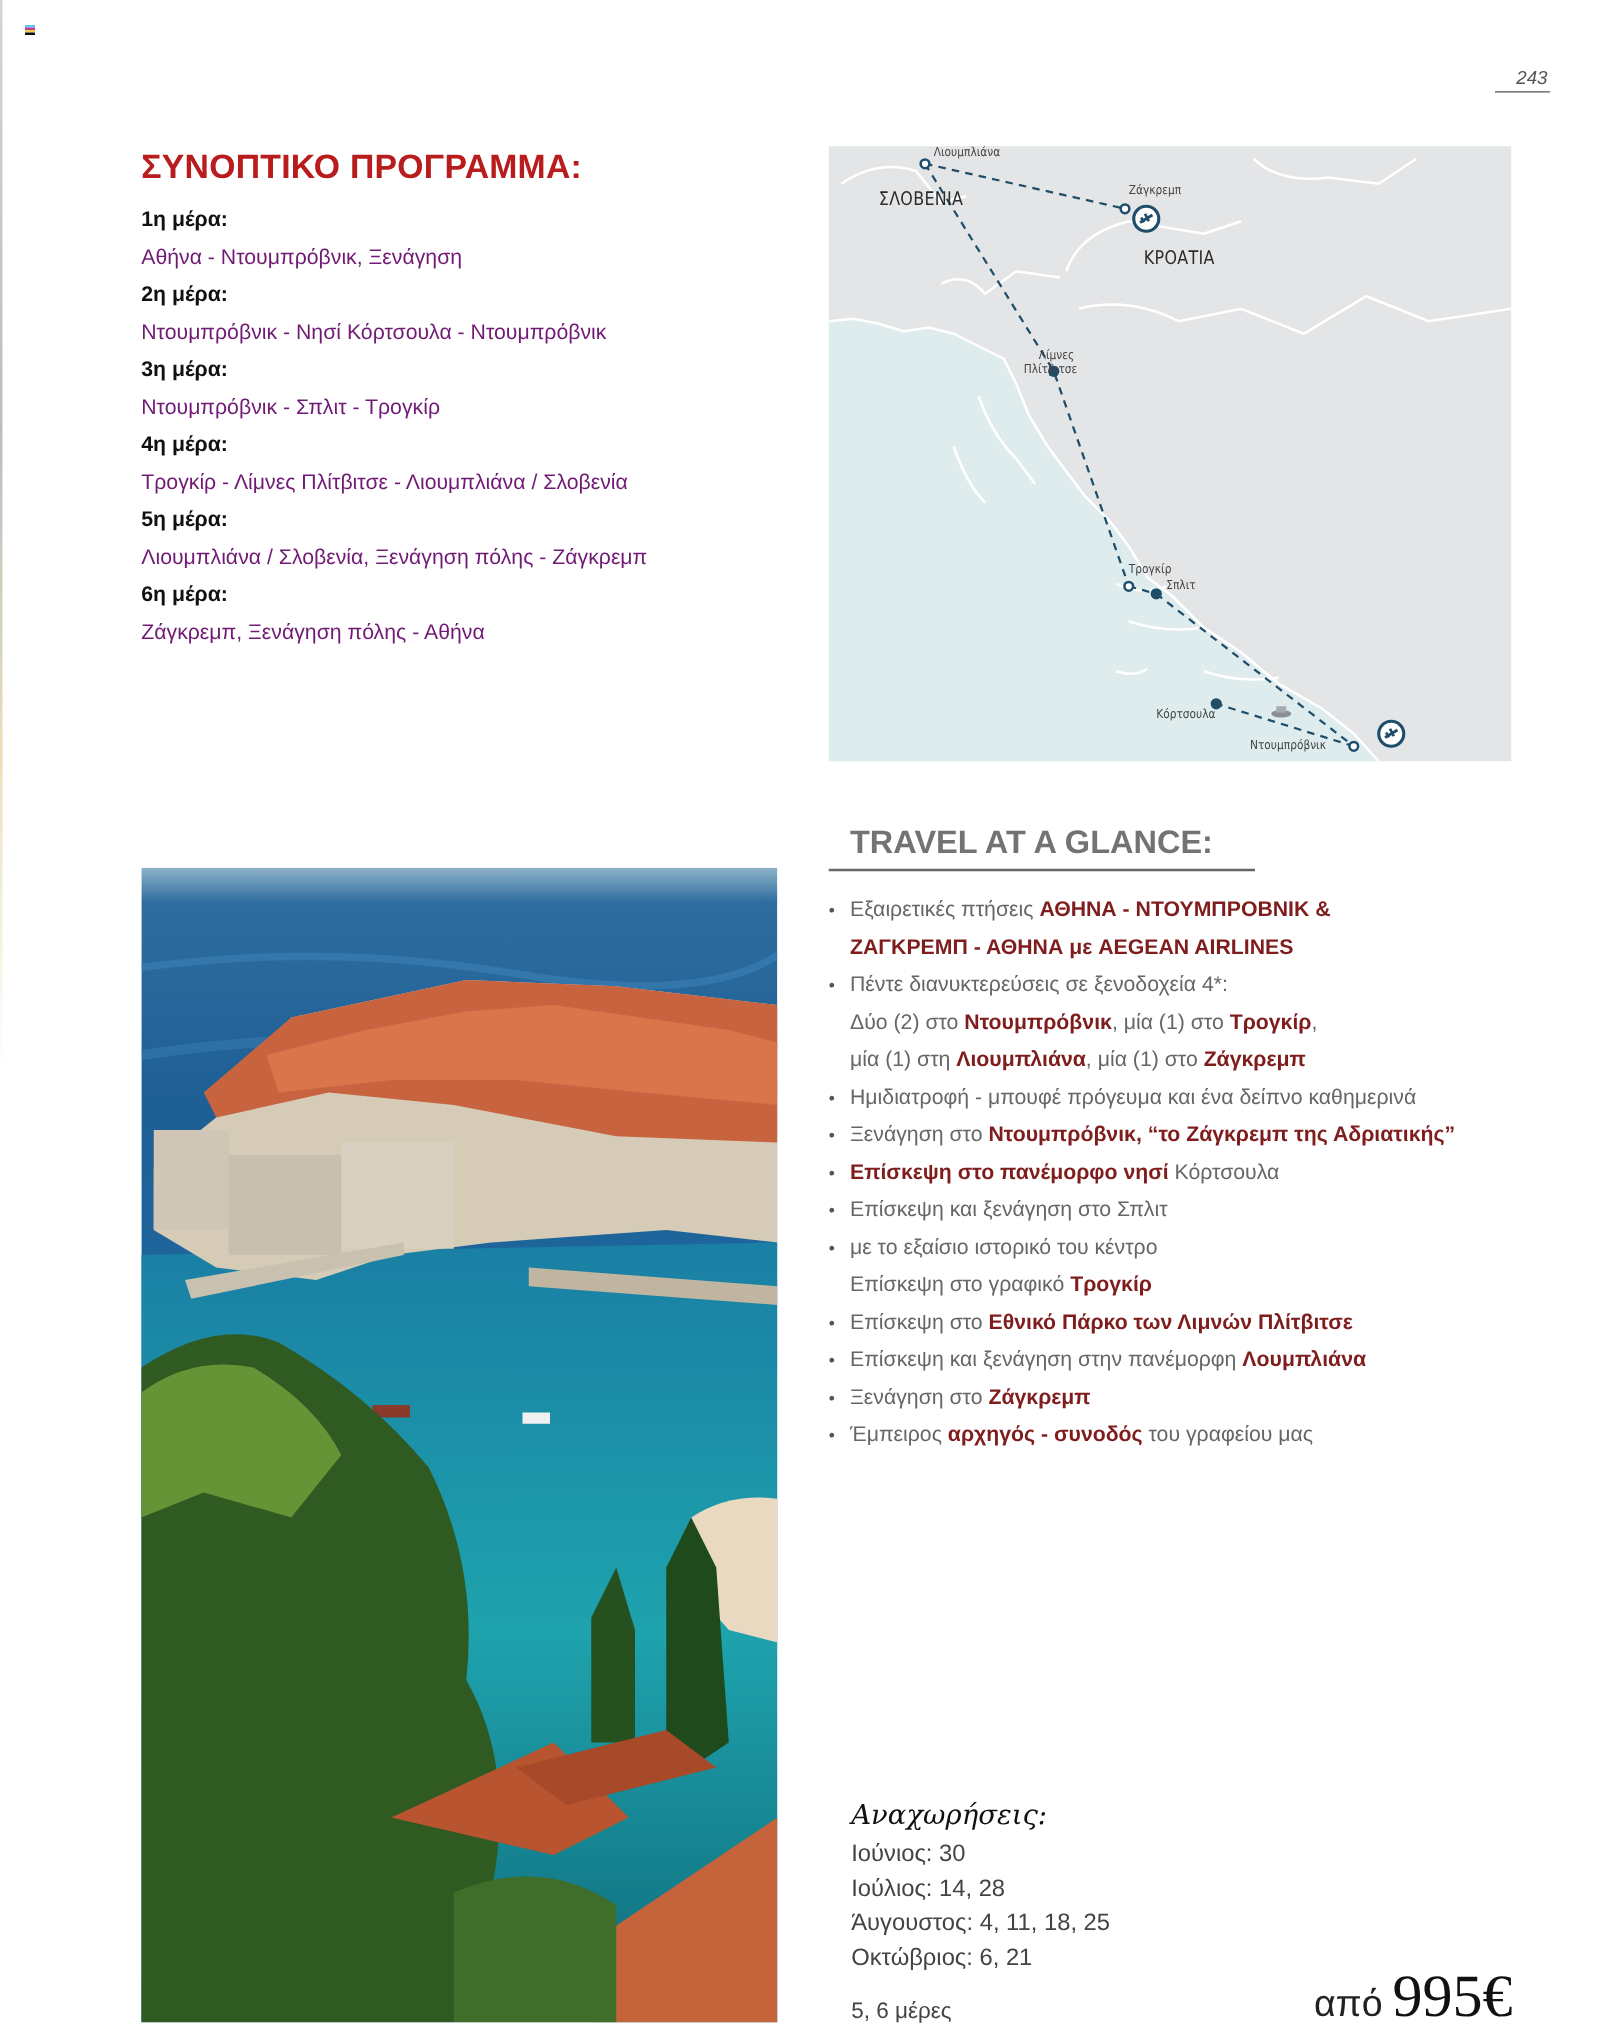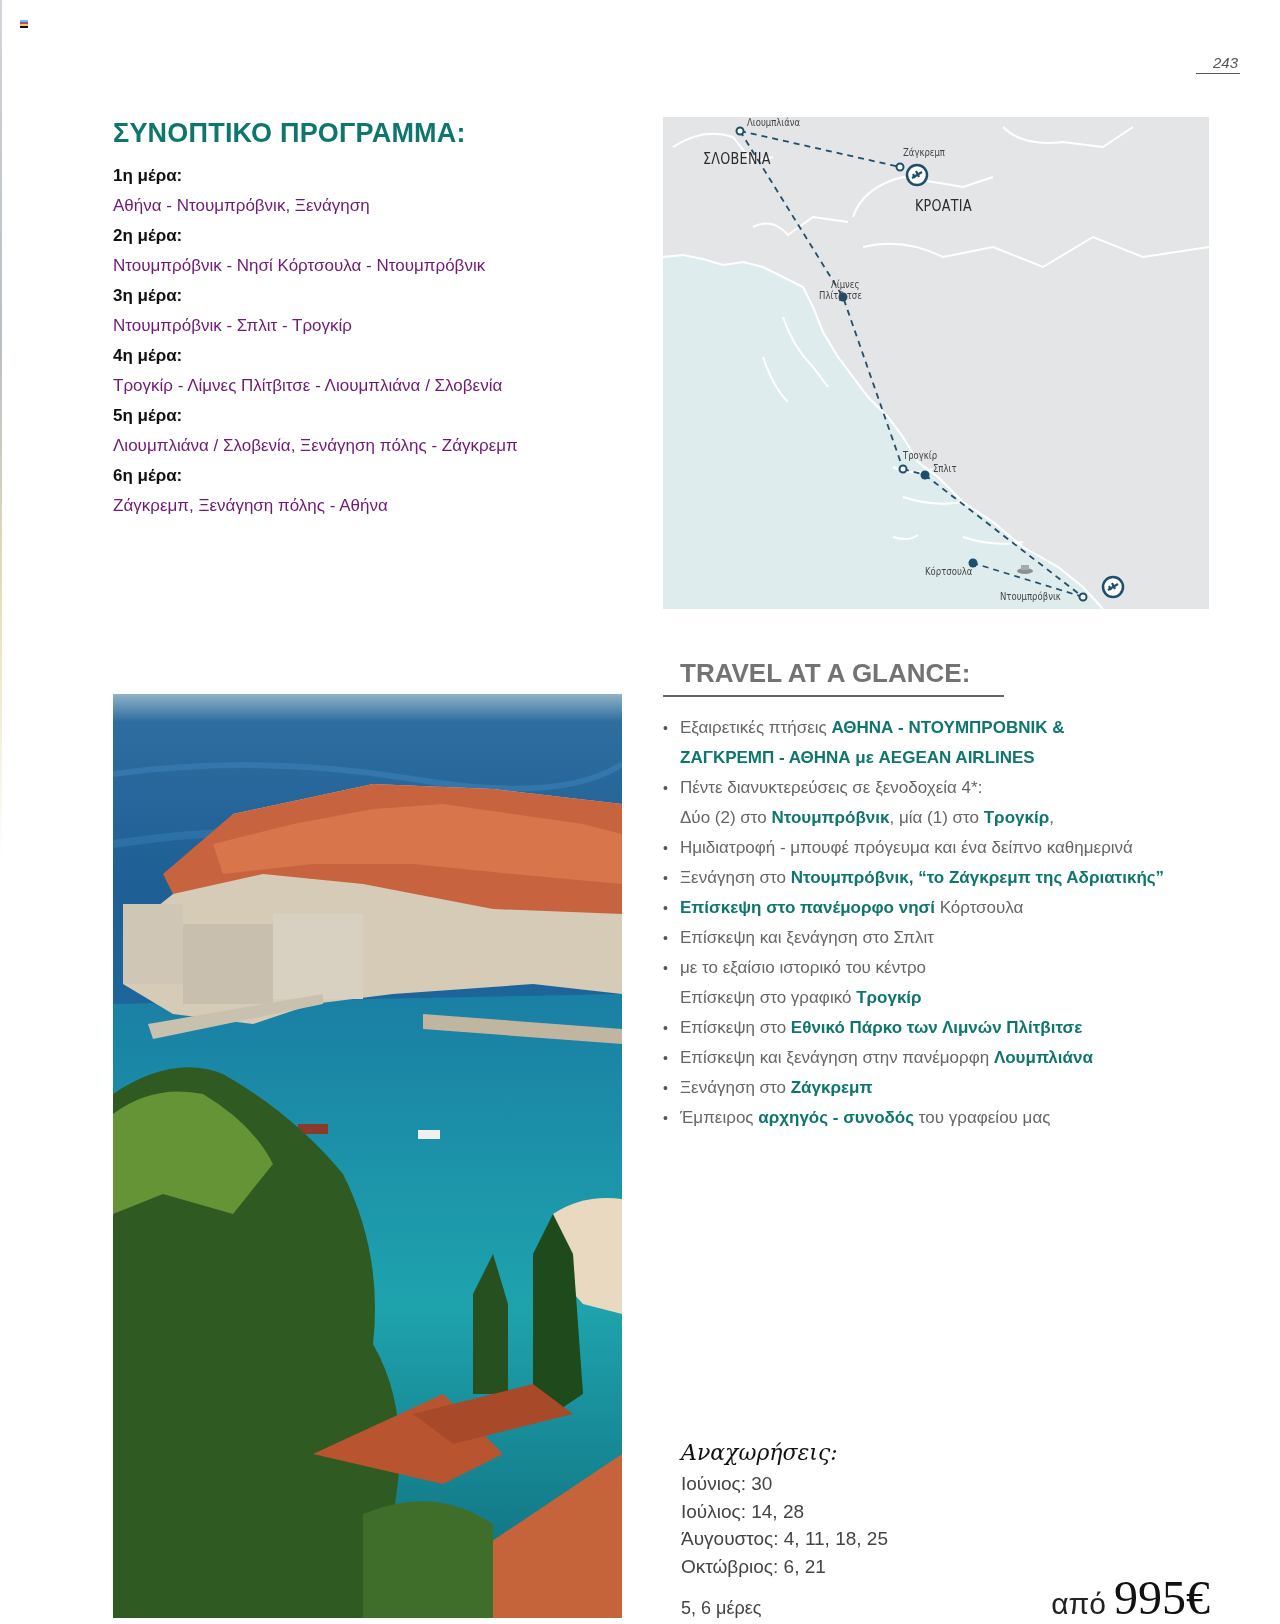--- a/index.html
+++ b/index.html
@@ -8,39 +8,39 @@
 
   .left-edge { position: absolute; left: 0; top: 0; width: 2px; height: 860px; background: linear-gradient(#d0d6da, #b8bfc4 40%, #e9dfb8 70%, #ffffff); }
   .color-bar { position: absolute; left: 20px; top: 20px; width: 8px; height: 8px; }
   .color-bar span { display: block; height: 2px; }
 
   .page-number { position: absolute; right: 42px; top: 54px; font-size: 15px; font-style: italic; color: #555; }
   .page-number-line { position: absolute; right: 40px; top: 73px; width: 44px; height: 1px; background: #555; }
 
   
   .itinerary { position: absolute; left: 113px; top: 118px; width: 500px; }
-  .itinerary h1 { font-size: 27px; font-weight: bold; letter-spacing: 0.2px; color: #0f766e; margin-bottom: 12px; }
+  .itinerary h1 { font-size: 27px; font-weight: bold; letter-spacing: 0.2px; color: #b91c1c; margin-bottom: 12px; }
   .day-title { font-size: 17px; font-weight: bold; color: #111; height: 30px; line-height: 30px; }
   .day-text { font-size: 17px; color: #701a75; height: 30px; line-height: 30px; font-weight: normal; }
 
   
   .map { position: absolute; left: 663px; top: 117px; width: 546px; height: 492px; background: #dfeced; overflow: hidden; }
   .map svg { position: absolute; left: 0; top: 0; }
   .map-label { position: absolute; font-family: "DejaVu Sans", sans-serif; color: #333; white-space: nowrap; }
   .country { font-size: 15px; letter-spacing: 0.3px; color: #2b2b2b; transform: scaleX(0.85); transform-origin: left; }
   .city { font-size: 10px; color: #444; transform: scaleX(0.85); transform-origin: left; line-height: 11px; }
 
   
   .glance { position: absolute; left: 663px; top: 655px; width: 560px; }
   .glance h2 { font-size: 26px; font-weight: bold; color: #737373; padding-left: 17px; height: 40px; line-height: 36px; }
   .glance-rule { width: 341px; height: 2px; background: #666; margin-bottom: 16px; }
   .glance ul { list-style: none; }
   .glance li { font-size: 17px; color: #666; line-height: 30px; position: relative; padding-left: 17px; }
   .glance li .bullet { position: absolute; left: 0; top: 0; color: #555; font-size: 14px; }
-  .glance li b { color: #0f766e; font-weight: bold; }
+  .glance li b { color: #7f1d1d; font-weight: bold; }
   .glance li .line { display: block; white-space: nowrap; }
 
   
   .photo { position: absolute; left: 113px; top: 694px; width: 509px; height: 924px; overflow: hidden; }
 
   
   .departures { position: absolute; left: 681px; top: 1414px; width: 360px; margin-top: 24px; }
   .departures h3 { font-family: "DejaVu Serif", "Liberation Serif", serif; font-style: italic; font-size: 22px; font-weight: normal; color: #111; height: 32px; line-height: 30px; }
   .departures .dep-row { font-size: 19px; color: #444; height: 27.5px; line-height: 27px; }
   .duration { position: absolute; left: 681px; top: 1598px; font-size: 18px; color: #444; }
@@ -149,20 +149,21 @@
   <ul id="glance-list">
       <li>
         <span class="bullet">•</span>
         <span class="line"><span>Εξαιρετικές πτήσεις </span><b>ΑΘΗΝΑ - ΝΤΟΥΜΠΡΟΒΝΙΚ &amp;</b></span>
         <span class="line"><b>ΖΑΓΚΡΕΜΠ - ΑΘΗΝΑ με AEGEAN AIRLINES</b></span>
       </li>
       <li>
         <span class="bullet">•</span>
         <span class="line"><span>Πέντε διανυκτερεύσεις σε ξενοδοχεία 4*:</span></span>
         <span class="line"><span>Δύο (2) στο </span><b>Ντουμπρόβνικ</b><span>, μία (1) στο </span><b>Τρογκίρ</b><span>,</span></span>
+        <span class="line"><span>μία (1) στη </span><b>Λιουμπλιάνα</b><span>, μία (1) στο </span><b>Ζάγκρεμπ</b></span>
       </li>
       <li>
         <span class="bullet">•</span>
         <span class="line"><span>Ημιδιατροφή - μπουφέ πρόγευμα και ένα δείπνο καθημερινά</span></span>
       </li>
       <li>
         <span class="bullet">•</span>
         <span class="line"><span>Ξενάγηση στο </span><b>Ντουμπρόβνικ, “το Ζάγκρεμπ της Αδριατικής”</b></span>
       </li>
       <li>

